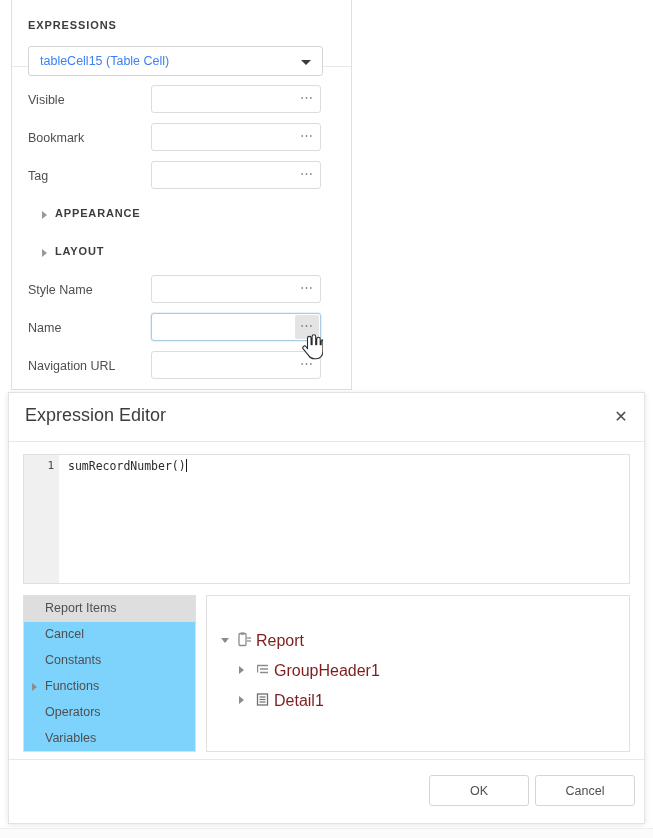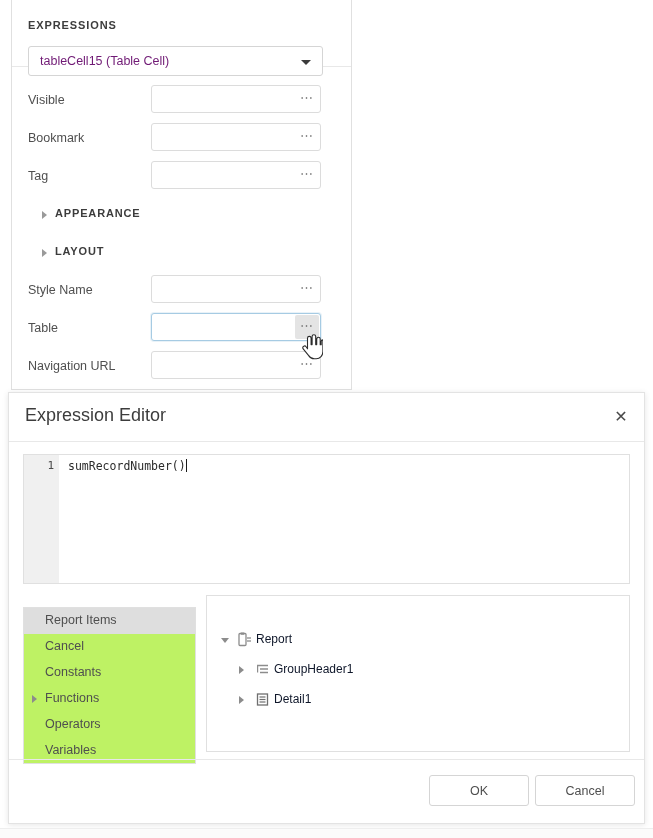--- a/index.html
+++ b/index.html
@@ -55,21 +55,21 @@
     border-radius: 3px;
     box-sizing: border-box;
     background: #fff;
     cursor: pointer;
   }
   .obj-select-text {
     position: absolute;
     left: 11px;
     top: 7px;
     font-size: 12.5px;
-    color: #701a75;
+    color: #3b82f6;
   }
   .caret-down {
     position: absolute;
     right: 11px;
     top: 13px;
     width: 0;
     height: 0;
     border-left: 5px solid transparent;
     border-right: 5px solid transparent;
     border-top: 5px solid #3b3b3b;
@@ -249,25 +249,25 @@
   .browser {
     position: absolute;
     left: 14px;
     top: 202px;
     width: 607px;
     height: 157px;
   }
   .cat-list {
     position: absolute;
     left: 0;
-    top: 12px;
+    top: 0;
     width: 173px;
     height: 157px;
     border: 1px solid #e0e0e0;
-    background: #bef264;
+    background: #7dd3fc;
     box-sizing: border-box;
     overflow: hidden;
   }
   .cat-item {
     position: relative;
     height: 26px;
     font-size: 12.5px;
     color: #4f4f4f;
     cursor: pointer;
   }
@@ -356,22 +356,22 @@
     border-bottom: none;
     top: 13px;
   }
   .tree-icon {
     position: absolute;
     top: 7px;
   }
   .tree-label {
     position: absolute;
     top: 7px;
-    font-size: 12px;
-    color: #0f172a;
+    font-size: 16px;
+    color: #7f1d1d;
     white-space: nowrap;
   }
 
   
   .dialog-footer {
     position: absolute;
     left: 0;
     right: 0;
     bottom: 0;
     height: 63px;
@@ -453,21 +453,21 @@
     </div>
 
     <div class="prop-row">
       <div class="prop-label">Style Name</div>
       <div class="prop-input">
         <div class="ellipsis-btn">⋯</div>
       </div>
     </div>
 
     <div class="prop-row">
-      <div class="prop-label">Table</div>
+      <div class="prop-label">Name</div>
       <div class="prop-input focused">
         <div class="ellipsis-btn hot">⋯</div>
       </div>
     </div>
 
     <div class="prop-row">
       <div class="prop-label">Navigation URL</div>
       <div class="prop-input">
         <div class="ellipsis-btn">⋯</div>
       </div>

